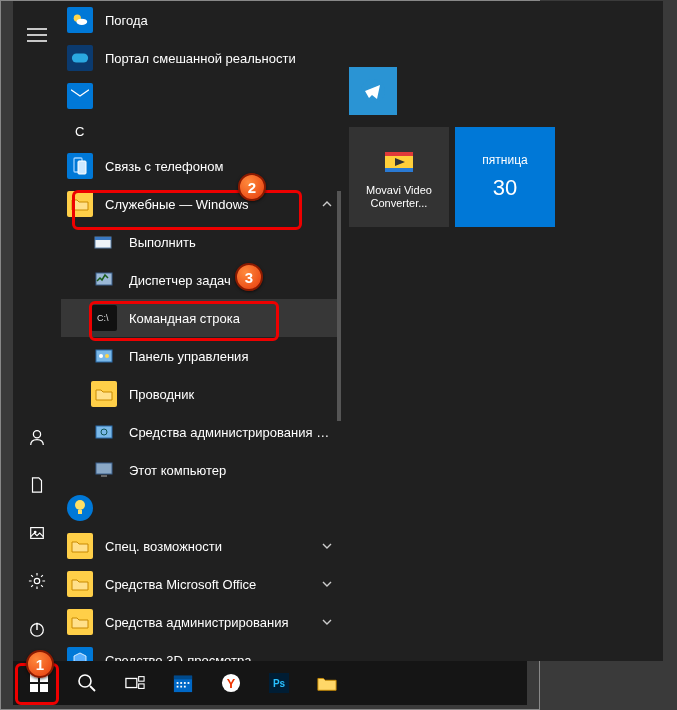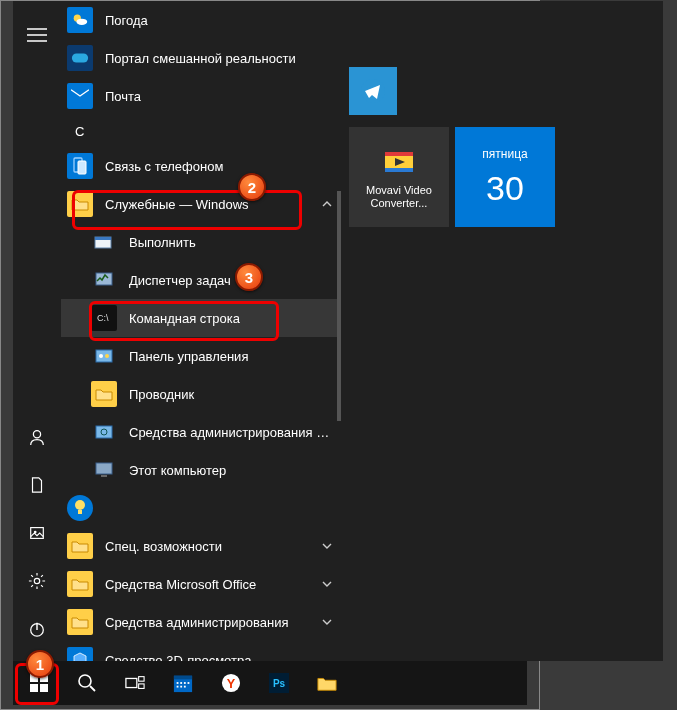--- a/index.html
+++ b/index.html
@@ -21,21 +21,21 @@
 .letter-header { color:#fff; font-size:13px; padding:8px 0 8px 14px; height:32px; display:flex; align-items:center; }
 .chevron { width:28px; display:flex; align-items:center; justify-content:center; color:#aaa; }
 .chevron svg { width:10px; height:10px; }
 .tiles { flex:1; background:#202020; padding:18px 0 0 8px; }
 .tile-row { display:flex; gap:6px; margin-bottom:6px; }
 .tile { width:100px; height:100px; display:flex; flex-direction:column; align-items:center; justify-content:center; color:#fff; font-size:11px; text-align:center; cursor:pointer; }
 .tile.small { width:48px; height:48px; }
 .tile-label { margin-top:0; line-height:1.2; }
 .tile.cal { background:#0078d7; }
 .tile.cal .day { font-size:12px; }
-.tile.cal .num { font-size:34px; font-weight:300;margin-top:8px; }
+.tile.cal .num { font-size:22px; font-weight:300;margin-top:8px; }
 .taskbar { position:absolute; left:12px; bottom:4px; right:12px; height:44px; background:#151515; display:flex; align-items:center; padding-left:2px; }
 .task-btn { width:48px; height:44px; display:flex; align-items:center; justify-content:center; cursor:pointer; color:#fff; }
 .task-btn svg { width:20px; height:20px; }
 .marker { position:absolute; width:28px; height:28px; border-radius:50%; background:radial-gradient(circle at 35% 30%, #ff8a3c, #e63b0d); border:2px solid #8a1a00; color:#fff; font-weight:bold; display:flex; align-items:center; justify-content:center; font-size:15px; z-index:20; box-shadow:0 1px 3px rgba(0,0,0,.6); }
 .hl { position:absolute; border:3px solid #e00; border-radius:6px; z-index:15; pointer-events:none; }
 .scrollbar { position:absolute; right:0; top:0; width:4px; height:100%; }
 .thumb { position:absolute; right:0; top:190px; width:4px; height:230px; background:#555; }
 </style>
 </head>
 <body>
@@ -103,21 +103,20 @@
           </div>
       <span class="app-label">Портал смешанной реальности</span>
     </div>
     <div class="app-item">
       <div class="app-icon" style="background:#0078d7">
             <svg width="18" height="14" viewBox="0 0 20 14">
               <rect width="20" height="14" fill="#0078d7"></rect>
               <path d="M0 0l10 7L20 0" fill="none" stroke="#fff" stroke-width="1.5"></path>
             </svg>
           </div>
-      <span class="app-label">Почта</span>
     </div>
 
     <div class="letter-header">С</div>
 
     <div class="app-item">
       <div class="app-icon" style="background:#0078d7">
             <svg width="16" height="18" viewBox="0 0 16 18">
               <rect x="2" y="1" width="8" height="14" rx="1" fill="none" stroke="#9bd0ff" stroke-width="1.3"></rect>
               <rect x="6" y="4" width="8" height="13" rx="1" fill="#cde8ff" stroke="#fff"></rect>
             </svg>

